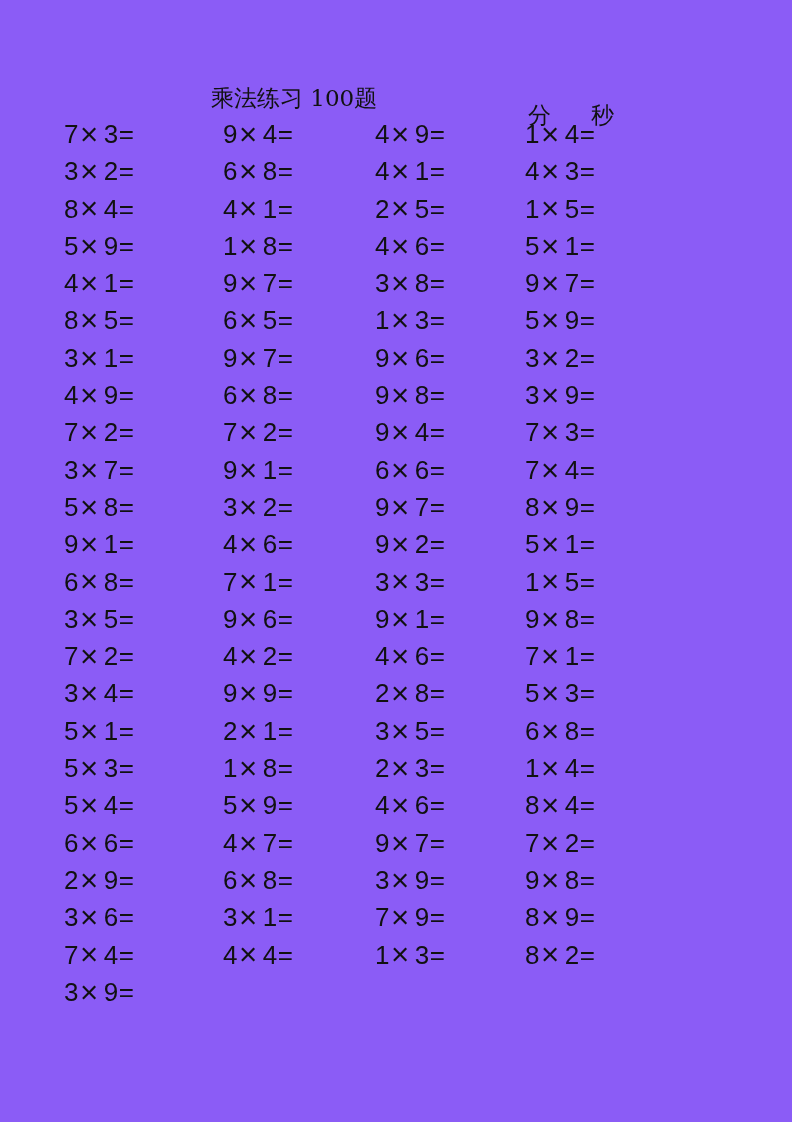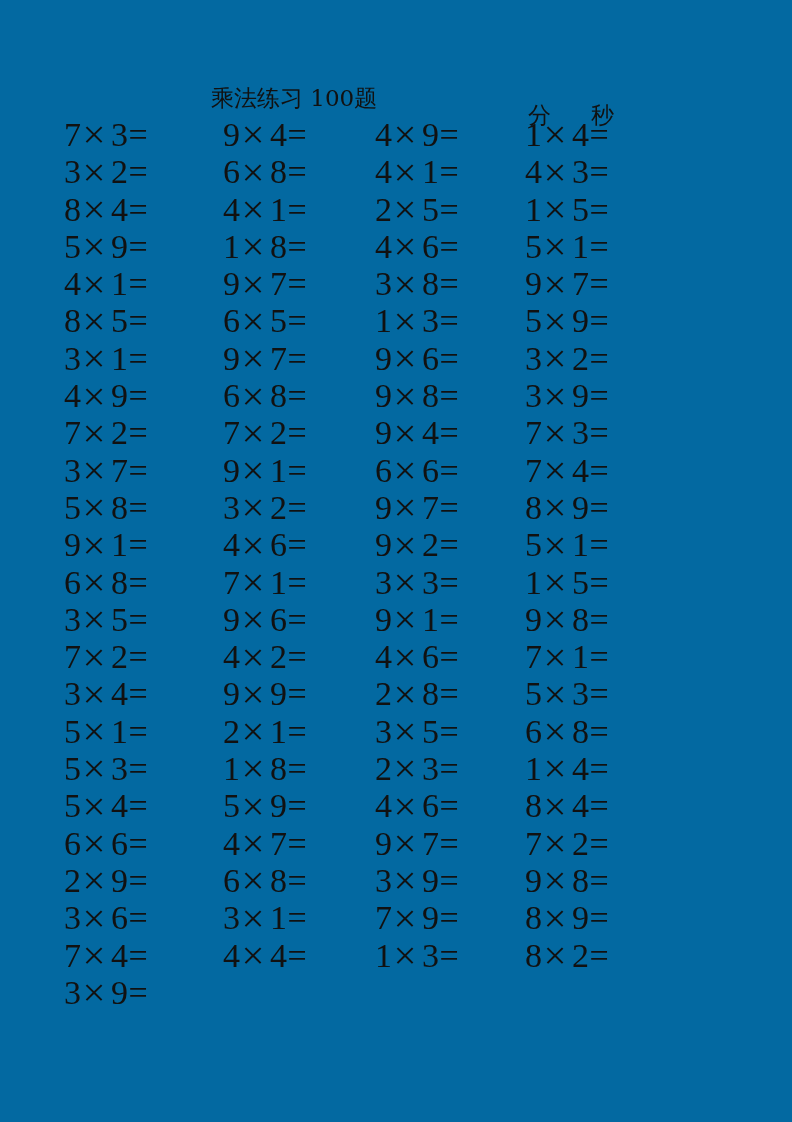--- a/index.html
+++ b/index.html
@@ -4,21 +4,21 @@
 <style>
   html, body {
     margin: 0;
     padding: 0;
     background: #ffffff;
   }
   .page {
     position: relative;
     width: 792px;
     height: 1122px;
-    background: #0369a1;
+    background: #8b5cf6;
     overflow: hidden;
     color: #111111;
   }
   .header-line {
     position: absolute;
     top: 82px;
     left: 0;
     width: 100%;
     height: 32px;
     font-family: "DejaVu Serif", "Liberation Serif", serif;
@@ -40,22 +40,22 @@
     margin-left: 40px;
   }
   .grid {
     position: absolute;
     top: 116px;
     left: 64px;
     right: 0;
     display: grid;
     grid-template-columns: 159px 152px 150px auto;
     grid-auto-rows: 37.3px;
-    font-family: Liberation Serif, serif;
-    font-size: 34px;
+    font-family: Liberation Sans, sans-serif;
+    font-size: 26px;
   }
   .cell {
     line-height: 37.3px;
     white-space: nowrap;
     letter-spacing: 0.5px;
   }
   .cell .op {
     display: inline-block;
     font-size: 1.2em;
     line-height: 0;

